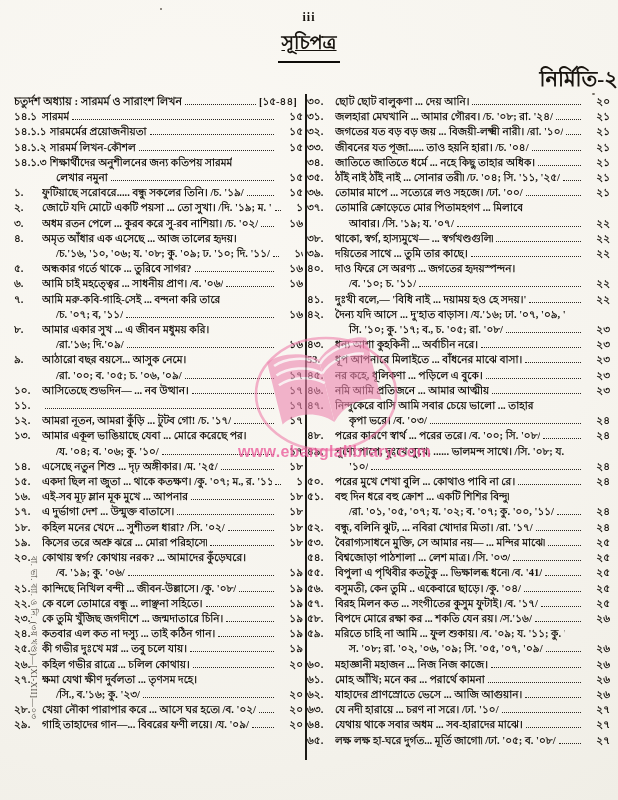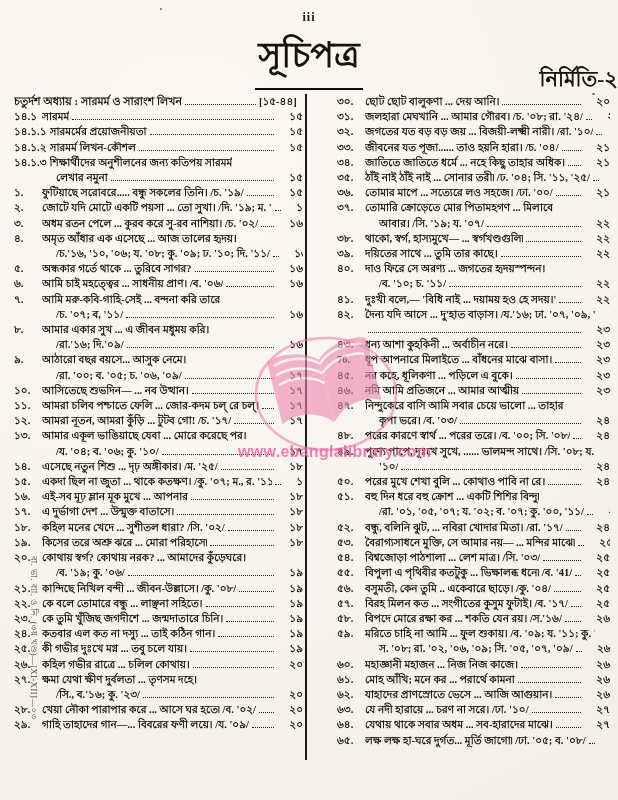--- a/index.html
+++ b/index.html
@@ -6,26 +6,26 @@
   .page{
     position:relative;width:618px;height:800px;margin:0 auto;
     background:#f7f5ef;
     background-image:radial-gradient(circle at 30% 20%, #faf8f3 0%, #f6f4ee 60%, #f0eee6 100%);
     overflow:hidden;
     font-family:"Liberation Serif","DejaVu Serif",serif;
     color:#17130e;
   }
   .folio{position:absolute;top:10px;left:0;right:0;text-align:center;font-size:12px;font-weight:bold;letter-spacing:1px;}
   .title-wrap{position:absolute;top:28px;left:0;right:0;text-align:center;}
-  .title{display:inline-block;font-size:35px;font-weight:bold;border-bottom:2.5px solid #0e0c09;padding:0 3px 1px 3px;}
+  .title{display:inline-block;font-size:19px;font-weight:bold;border-bottom:2.5px solid #0e0c09;padding:0 3px 1px 3px;text-decoration:underline;}
   .subtitle{position:absolute;top:63px;left:0;right:0;text-align:right;font-size:21px;font-weight:bold;}
   .columns{position:absolute;top:94px;left:14px;right:8px;bottom:40px;display:flex;align-items:stretch;}
   .col{overflow:hidden;}
   .col-left{width:289px;}
-  .col-right{flex:1;padding-left:8px;margin-left:22px;}
+  .col-right{flex:1;padding-left:0;}
   .divider{width:2px;background:#1c1a16;flex:none;margin-left:2px;}
   .line{display:flex;align-items:baseline;line-height:15.2px;font-size:10.5px;font-weight:600;white-space:nowrap;overflow:hidden;}
   .num{flex:none;min-width:25px;padding-right:3px;}
   .cont .num{min-width:25px;}
   .cont .txt{padding-left:14px;}
   .txt{flex:none;max-width:230px;overflow:hidden;text-overflow:clip;}
   .dots{flex:1;min-width:6px;border-bottom:1.4px dotted #2b2620;margin:0 3px 3px 3px;}
   .pg{flex:none;width:26px;text-align:right;}
   .col-header .txt{font-weight:bold;font-size:11px;}
   .col-header .pg-range{flex:none;font-weight:bold;width:44px;text-align:left;}
@@ -189,21 +189,20 @@
           <div class="line">
             <span class="num">১০.</span>
             <span class="txt">আসিতেছে শুভদিন— ... নব উত্থান।</span>
             <span class="dots"></span>
             <span class="pg">১৭</span>
           </div>
         </div>
         <div>
           <div class="line">
             <span class="num">১১.</span>
-            <span class="txt">আমরা চলিব পশ্চাতে ফেলি ... জোর-কদম চল্‌ রে চল্‌।</span>
             <span class="dots"></span>
             <span class="pg">১৭</span>
           </div>
         </div>
         <div>
           <div class="line">
             <span class="num">১২.</span>
             <span class="txt">আমরা নূতন, আমরা কুঁড়ি ... টুটব গো! /চ. '১৭/</span>
             <span class="dots"></span>
             <span class="pg">১৭</span>
@@ -464,35 +463,36 @@
             <span class="pg">২২</span>
           </div>
         </div>
         <div>
           <div class="line">
             <span class="num">৪২.</span>
             <span class="txt">দৈন্য যদি আসে ... দু'হাত বাড়াস। /য.'১৬; ঢা. '০৭, '০৯, '১৯;</span>
           </div>
           <div class="line cont">
             <span class="num"></span>
+            <span class="txt">সি. '১০; কু. '১৭; ব., চ. '০৫; রা. '০৮/</span>
             <span class="dots"></span>
             <span class="pg">২৩</span>
           </div>
         </div>
         <div>
           <div class="line">
             <span class="num">৪৩.</span>
             <span class="txt">ধন্য আশা কুহকিনী ... অর্বাচীন নরে।</span>
             <span class="dots"></span>
             <span class="pg">২৩</span>
           </div>
         </div>
         <div>
           <div class="line">
-            <span class="num">76.</span>
+            <span class="num">53.</span>
             <span class="txt">ধূপ আপনারে মিলাইতে ... বাঁধনের মাঝে বাসা।</span>
             <span class="dots"></span>
             <span class="pg">২৩</span>
           </div>
         </div>
         <div>
           <div class="line">
             <span class="num">৪৫.</span>
             <span class="txt">নর কহে, ধূলিকণা ... পড়িলে এ বুকে।</span>
             <span class="dots"></span>

